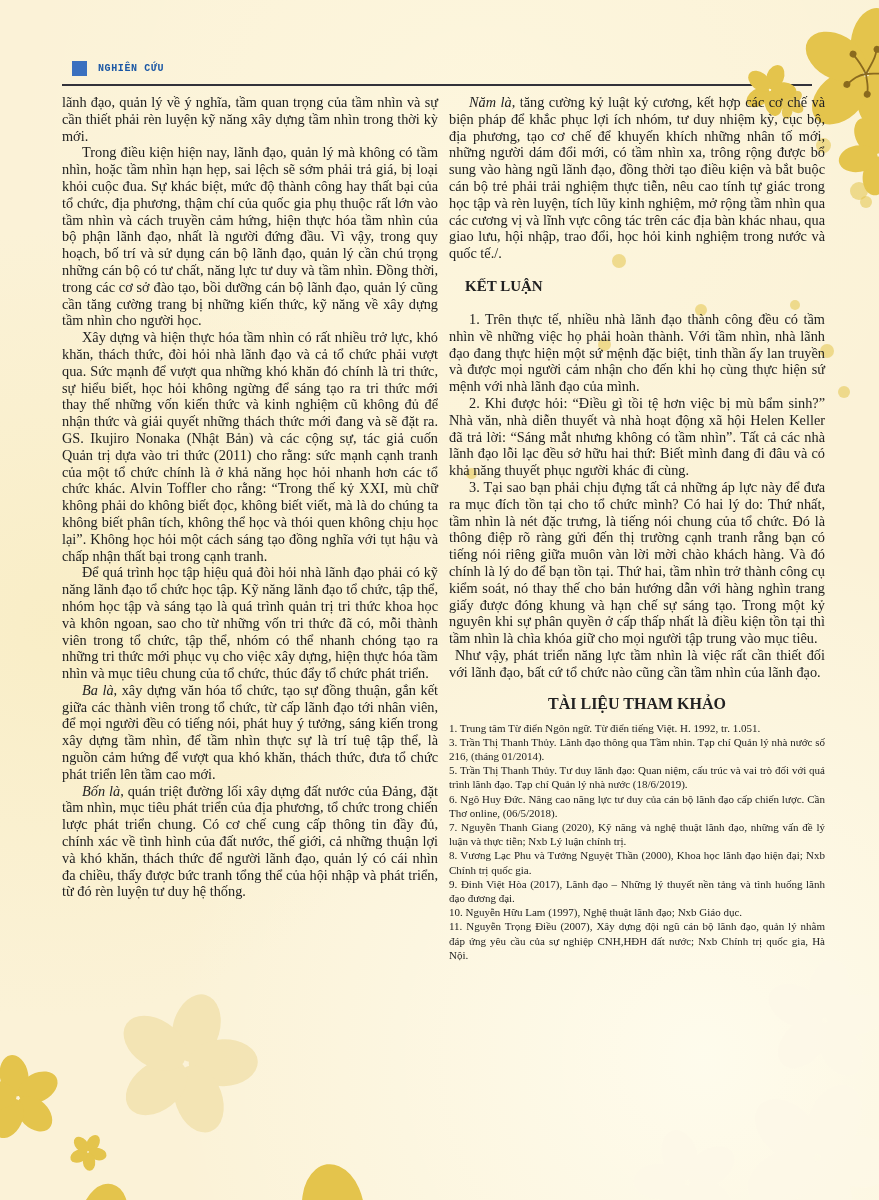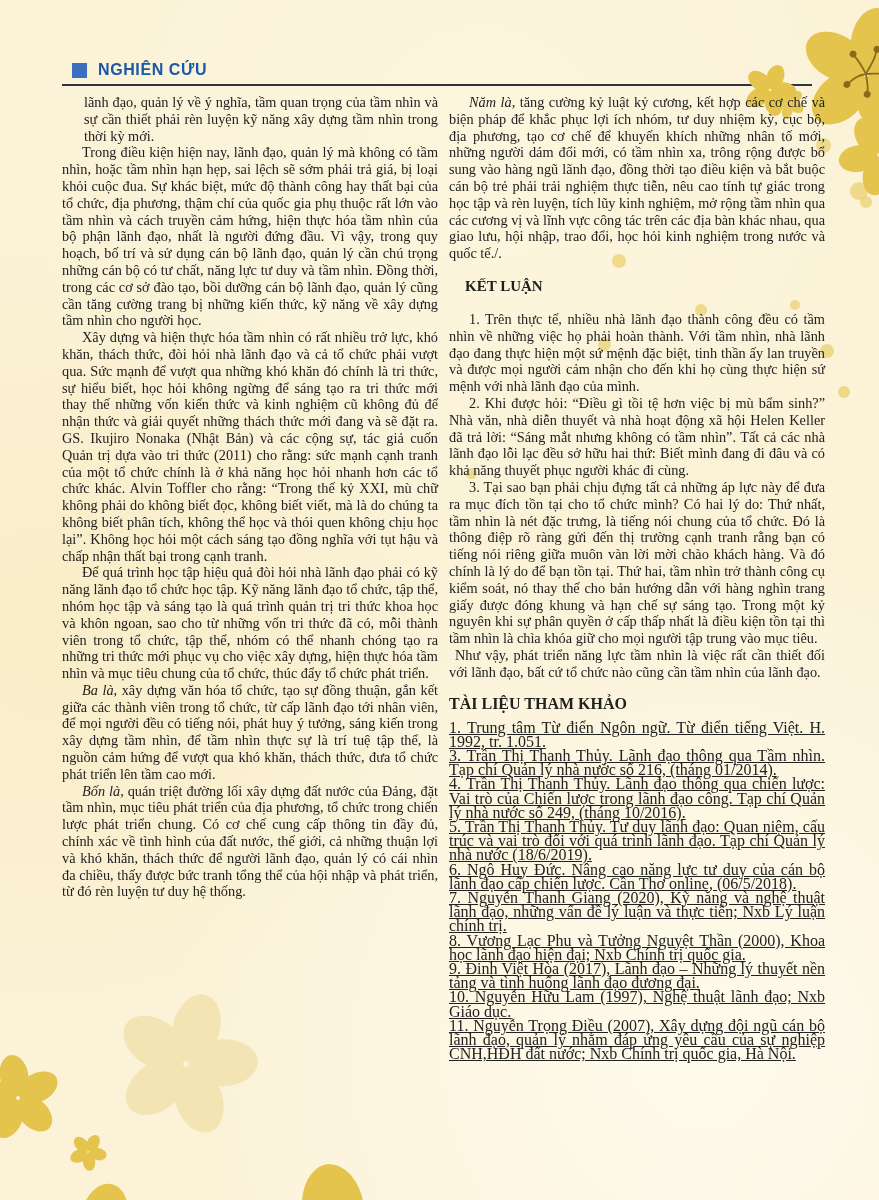--- a/index.html
+++ b/index.html
@@ -28,34 +28,34 @@
     font-family:"Liberation Serif","DejaVu Serif",serif;
     color:var(--text-dark);
   }
   
   .deco{position:absolute;z-index:1;pointer-events:none;}
   .dot{position:absolute;z-index:1;border-radius:50%;background:var(--flower-yellow);opacity:.55;pointer-events:none;}
   
   .header{position:absolute;z-index:3;left:72px;top:61px;display:flex;align-items:center;gap:11px;}
   .marker{width:15px;height:15px;background:var(--marker-blue);}
   .section-title{
-    font-family:Liberation Sans, sans-serif;
-    font-weight:bold;font-size:16px;letter-spacing:.6px;color:var(--accent-blue);
+    font-family:Liberation Mono, monospace;
+    font-weight:bold;font-size:10px;letter-spacing:.6px;color:var(--accent-blue);
   }
   .rule{position:absolute;z-index:0;left:62px;top:84px;width:750px;height:2px;background:var(--rule-dark);}
   
   .columns{position:absolute;z-index:2;left:62px;top:94px;width:763px;display:flex;gap:11px;}
   .col{width:376px;}
   .col p{margin:0;text-align:justify;font-size:14.3px;line-height:16.8px;text-indent:20px;}
-  .col p.noindent{text-indent:0;margin-left:22px;}
+  .col p.noindent{text-indent:0;}
   .col p.smallindent{text-indent:6px;}
   .lead-italic{font-style:italic;margin-top:47px;}
   .subhead{margin:16px;font-size:15px;font-weight:bold;line-height:17px;}
-  .refs-head{margin:14px 0 8px 0;font-size:16px;font-weight:bold;line-height:18px;}
-  .refs p{margin:0;text-align:justify;text-indent:0;font-size:16px;line-height:14.2px;text-decoration:underline;}
+  .refs-head{margin:14px 0 8px 0;font-size:16px;font-weight:bold;line-height:18px;text-align:center;}
+  .refs p{margin:0;text-align:justify;text-indent:0;font-size:11px;line-height:14.2px;}
 </style>
 </head>
 <body>
 
 <svg width="0" height="0" style="position:absolute" aria-hidden="true">
   <defs>
     <g id="mai">
       <g transform="rotate(0)">
           <ellipse cx="0" cy="-27" rx="17" ry="25"></ellipse>
         </g>
@@ -164,21 +164,20 @@
       <h3 class="subhead">KẾT LUẬN</h3>
       <p>1. Trên thực tế, nhiều nhà lãnh đạo thành công đều có tầm nhìn về những việc họ phải hoàn thành. Với tầm nhìn, nhà lãnh đạo đang thực hiện một sứ mệnh đặc biệt, tinh thần ấy lan truyền và được mọi người cảm nhận cho đến khi họ cùng thực hiện sứ mệnh với nhà lãnh đạo của mình.</p>
       <p>2. Khi được hỏi: “Điều gì tồi tệ hơn việc bị mù bẩm sinh?” Nhà văn, nhà diễn thuyết và nhà hoạt động xã hội Helen Keller đã trả lời: “Sáng mắt nhưng không có tầm nhìn”. Tất cả các nhà lãnh đạo lỗi lạc đều sở hữu hai thứ: Biết mình đang đi đâu và có khả năng thuyết phục người khác đi cùng.</p>
       <p>3. Tại sao bạn phải chịu đựng tất cả những áp lực này để đưa ra mục đích tồn tại cho tổ chức mình? Có hai lý do: Thứ nhất, tầm nhìn là nét đặc trưng, là tiếng nói chung của tổ chức. Đó là thông điệp rõ ràng gửi đến thị trường cạnh tranh rằng bạn có tiếng nói riêng giữa muôn vàn lời mời chào khách hàng. Và đó chính là lý do để bạn tồn tại. Thứ hai, tầm nhìn trở thành công cụ kiểm soát, nó thay thế cho bản hướng dẫn với hàng nghìn trang giấy được đóng khung và hạn chế sự sáng tạo. Trong một kỷ nguyên khi sự phân quyền ở cấp thấp nhất là điều kiện tồn tại thì tầm nhìn là chìa khóa giữ cho mọi người tập trung vào mục tiêu.</p>
       <p class="smallindent">Như vậy, phát triển năng lực tầm nhìn là việc rất cần thiết đối với lãnh đạo, bất cứ tổ chức nào cũng cần tầm nhìn của lãnh đạo.</p>
 
       <h3 class="refs-head">TÀI LIỆU THAM KHẢO</h3>
       <div class="refs">
         <p>1. Trung tâm Từ điển Ngôn ngữ. Từ điển tiếng Việt. H. 1992, tr. 1.051.</p>
         <p>3. Trần Thị Thanh Thủy. Lãnh đạo thông qua Tầm nhìn. Tạp chí Quản lý nhà nước số 216, (tháng 01/2014).</p>
-        <p>4. Trần Thị Thanh Thủy. Lãnh đạo thông qua chiến lược: Vai trò của Chiến lược trong lãnh đạo công. Tạp chí Quản lý nhà nước số 249, (tháng 10/2016).</p>
         <p>5. Trần Thị Thanh Thủy. Tư duy lãnh đạo: Quan niệm, cấu trúc và vai trò đối với quá trình lãnh đạo. Tạp chí Quản lý nhà nước (18/6/2019).</p>
         <p>6. Ngô Huy Đức. Nâng cao năng lực tư duy của cán bộ lãnh đạo cấp chiến lược. Cần Thơ online, (06/5/2018).</p>
         <p>7. Nguyễn Thanh Giang (2020), Kỹ năng và nghệ thuật lãnh đạo, những vấn đề lý luận và thực tiễn; Nxb Lý luận chính trị.</p>
         <p>8. Vương Lạc Phu và Tưởng Nguyệt Thần (2000), Khoa học lãnh đạo hiện đại; Nxb Chính trị quốc gia.</p>
         <p>9. Đinh Việt Hòa (2017), Lãnh đạo – Những lý thuyết nền tảng và tình huống lãnh đạo đương đại.</p>
         <p>10. Nguyễn Hữu Lam (1997), Nghệ thuật lãnh đạo; Nxb Giáo dục.</p>
         <p>11. Nguyễn Trọng Điều (2007), Xây dựng đội ngũ cán bộ lãnh đạo, quản lý nhằm đáp ứng yêu cầu của sự nghiệp CNH,HĐH đất nước; Nxb Chính trị quốc gia, Hà Nội.</p>
       </div>
     </div>
 

